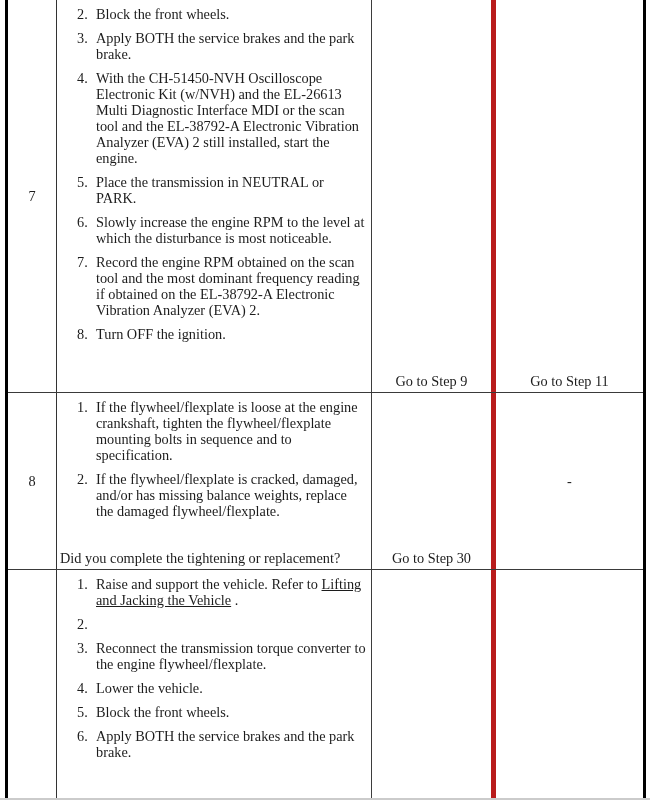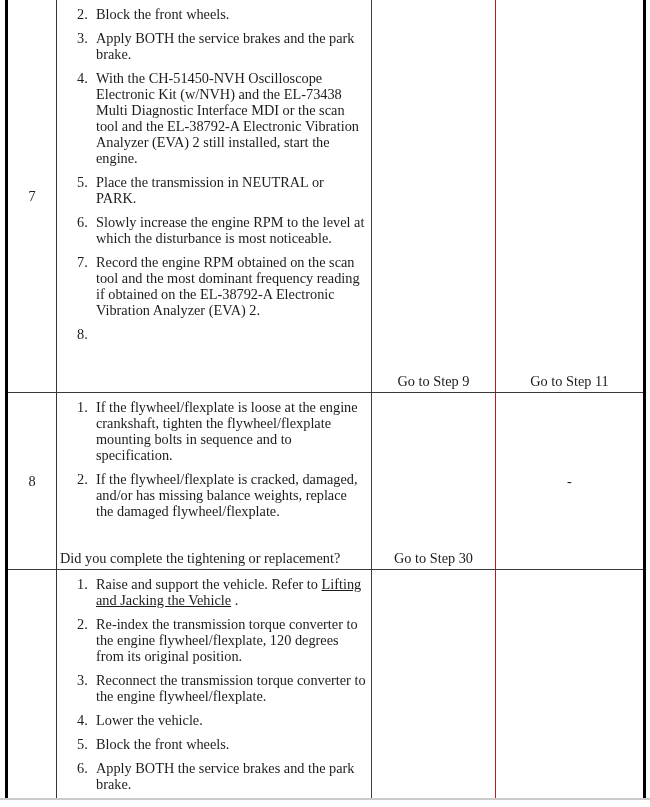--- a/index.html
+++ b/index.html
@@ -13,21 +13,21 @@
     box-sizing:border-box;
     border-left:3px solid #000000; border-right:3px solid #000000;
   }
   .trow { display:flex; box-sizing:border-box; border-bottom:1px solid #3a3a3a; overflow:hidden; }
   .trow.r0 { height:393px; }
   .trow.r1 { height:177px; }
   .trow.r2 { height:228px; border-bottom:none; }
   .cell { box-sizing:border-box; }
   .c1 { width:49px; border-right:1px solid #333333; display:flex; align-items:center; justify-content:center; }
   .c2 { width:315px; border-right:1px solid #3d3d3d; display:flex; flex-direction:column; padding:6px 2px 3px 3px; }
-  .c3 { width:124px; border-right:1px solid #b91c1c; }
+  .c3 { width:124px; border-right:5px solid #b91c1c; }
   .c4 { width:147px; }
   .goto {
     display:flex; flex-direction:column; justify-content:flex-end; align-items:center;
     text-align:center; padding-bottom:3px;
   }
   .goto.vcenter { justify-content:center; padding-bottom:0; }
   .item { display:flex; margin-top:8px; }
   .item:first-child { margin-top:0; }
   .item .num { flex:0 0 19px; margin-left:17px; }
   .item .txt { flex:1; padding-right:3px; }
@@ -51,36 +51,37 @@
             <div class="item">
               <span class="num">2.</span>
               <span class="txt"><span>Block the front wheels.</span></span>
             </div>
             <div class="item">
               <span class="num">3.</span>
               <span class="txt"><span>Apply BOTH the service brakes and the park brake.</span></span>
             </div>
             <div class="item">
               <span class="num">4.</span>
-              <span class="txt"><span>With the </span><span class="b">CH-51450-NVH</span><span> Oscilloscope Electronic Kit (w/NVH) and the </span><span class="b">EL-73438</span><span> Multi Diagnostic Interface MDI or the scan tool and the </span><span class="b">EL-38792-A</span><span> Electronic Vibration Analyzer (EVA) 2 still installed, start the engine.</span></span>
+              <span class="txt"><span>With the </span><span class="b">CH-51450-NVH</span><span> Oscilloscope Electronic Kit (w/NVH) and the </span><span class="b">EL-26613</span><span> Multi Diagnostic Interface MDI or the scan tool and the </span><span class="b">EL-38792-A</span><span> Electronic Vibration Analyzer (EVA) 2 still installed, start the engine.</span></span>
             </div>
             <div class="item">
               <span class="num">5.</span>
               <span class="txt"><span>Place the transmission in NEUTRAL or PARK.</span></span>
             </div>
             <div class="item">
               <span class="num">6.</span>
               <span class="txt"><span>Slowly increase the engine RPM to the level at which the disturbance is most noticeable.</span></span>
             </div>
             <div class="item">
               <span class="num">7.</span>
               <span class="txt"><span>Record the engine RPM obtained on the scan tool and the most dominant frequency reading if obtained on the </span><span class="b">EL-38792-A</span><span> Electronic Vibration Analyzer (EVA) 2.</span></span>
             </div>
             <div class="item">
               <span class="num">8.</span>
+              <span class="txt"><span>Turn OFF the ignition.</span></span>
             </div>
           </div>
     </div>
     <div class="cell c3 goto">
       <span class="gotov"><span>Go to </span><span class="b">Step 9</span></span>
     </div>
     <div class="cell c4 goto">
       <span class="gotov"><span>Go to </span><span class="b">Step 11</span></span>
     </div>
   </div>
@@ -113,21 +114,20 @@
       <span class="stepnum"></span>
     </div>
     <div class="cell c2">
       <div class="items">
             <div class="item">
               <span class="num">1.</span>
               <span class="txt"><span>Raise and support the vehicle. Refer to </span><a class="b u doclink">Lifting and Jacking the Vehicle</a><span> .</span></span>
             </div>
             <div class="item">
               <span class="num">2.</span>
-              <span class="txt"><span>Re-index the transmission torque converter to the engine flywheel/flexplate, 120 degrees from its original position.</span></span>
             </div>
             <div class="item">
               <span class="num">3.</span>
               <span class="txt"><span>Reconnect the transmission torque converter to the engine flywheel/flexplate.</span></span>
             </div>
             <div class="item">
               <span class="num">4.</span>
               <span class="txt"><span>Lower the vehicle.</span></span>
             </div>
             <div class="item">

